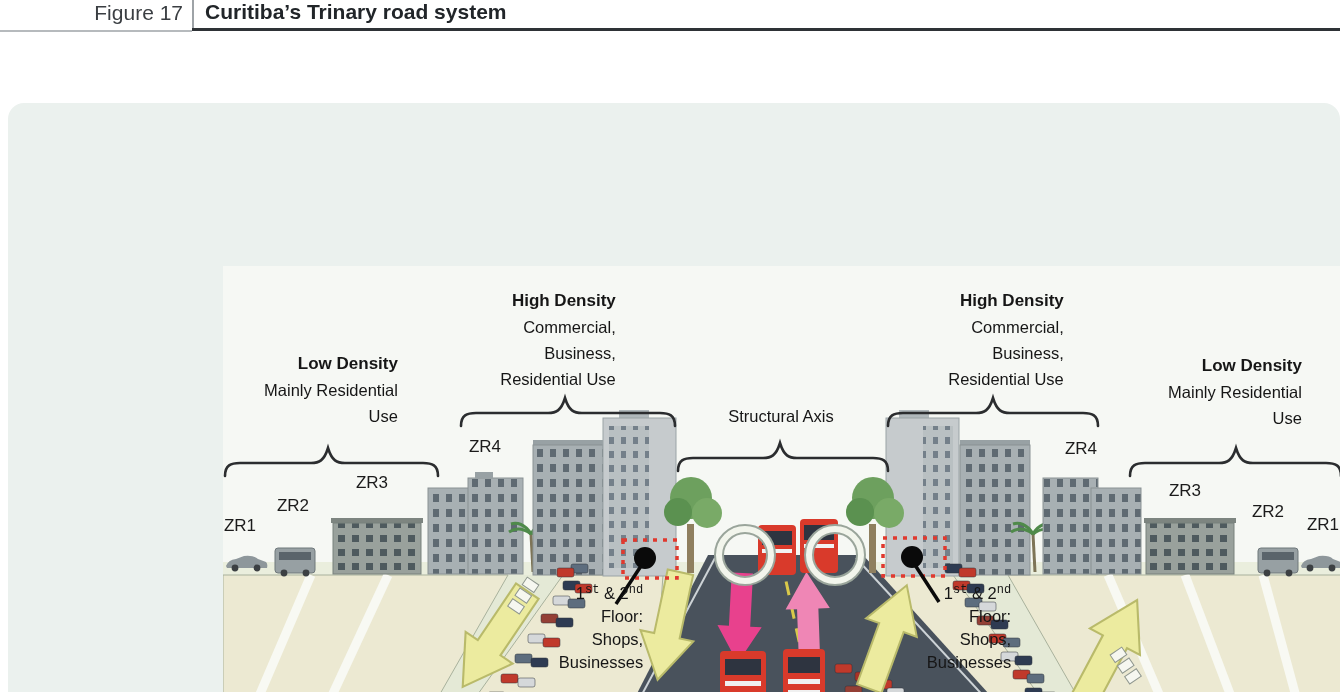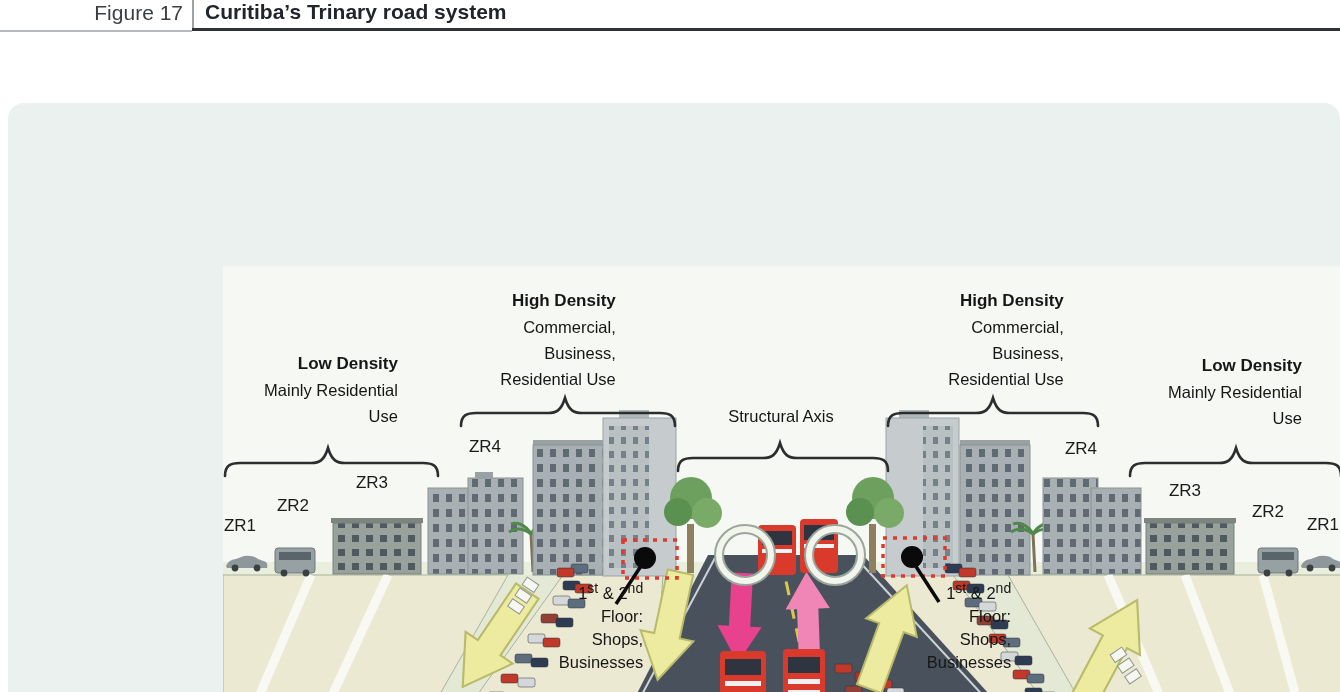--- a/index.html
+++ b/index.html
@@ -15,21 +15,21 @@
   .source-line .src{font-size:15px;font-weight:bold;color:#a7acb0;letter-spacing:.4px;margin-right:7px;}
   
   .panel{position:absolute;left:8px;top:103px;right:0;bottom:0;background:#ebf1ee;border-radius:16px 16px 0 0;}
   
   #diagram{position:absolute;left:215px;top:163px;width:1120px;height:512px;background:#f6f8f4;}
   #diagram svg{position:absolute;left:0;top:0;}
   .lbl{position:absolute;transform:translateX(-50%);text-align:right;font-size:16.5px;line-height:26px;color:#161616;white-space:nowrap;}
   .lbl b{font-size:17px;}
   .lbl.small{line-height:23px;}
   .zr{position:absolute;transform:translateX(-50%);font-size:17px;color:#1b1b1b;white-space:nowrap;}
-  sup{font-size:14px;line-height:0;vertical-align:super;}
+  sup{font-size:12px;line-height:0;vertical-align:super;font-family:Liberation Mono, monospace;}
 </style>
 </head>
 <body>
 
 <div class="page">
 
   <div class="fig-label">Figure 17</div>
   <div class="v-rule"></div>
   <h1 class="fig-title">Curitiba’s Trinary road system</h1>
   <div class="title-rule"></div>

